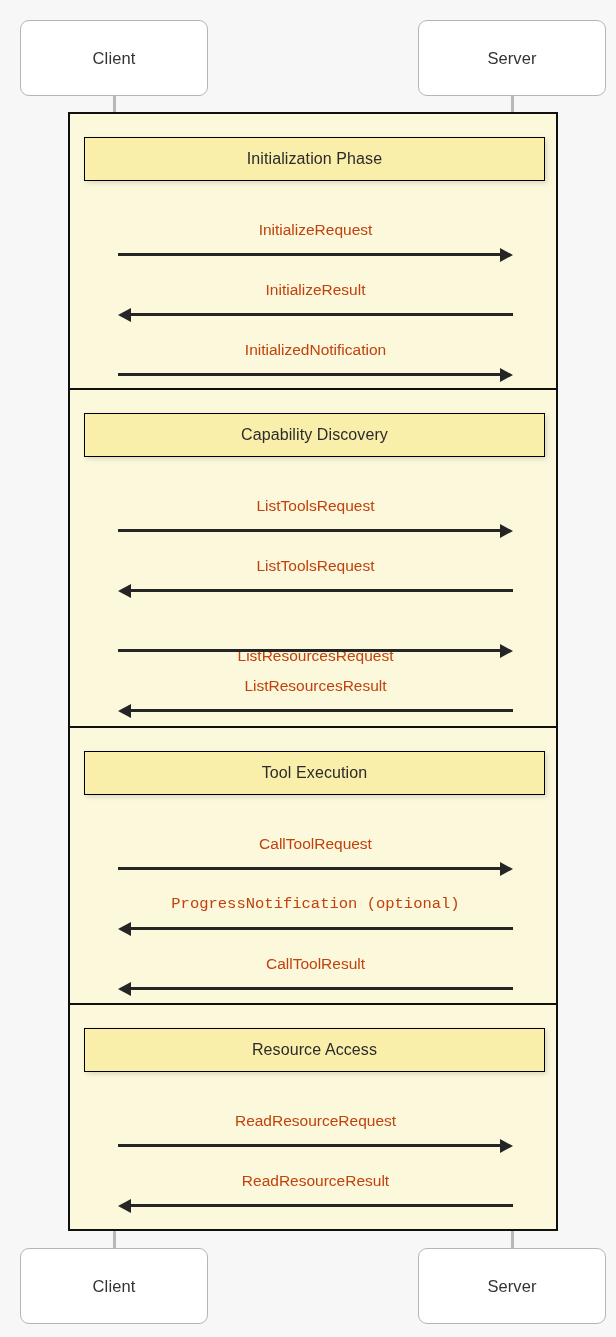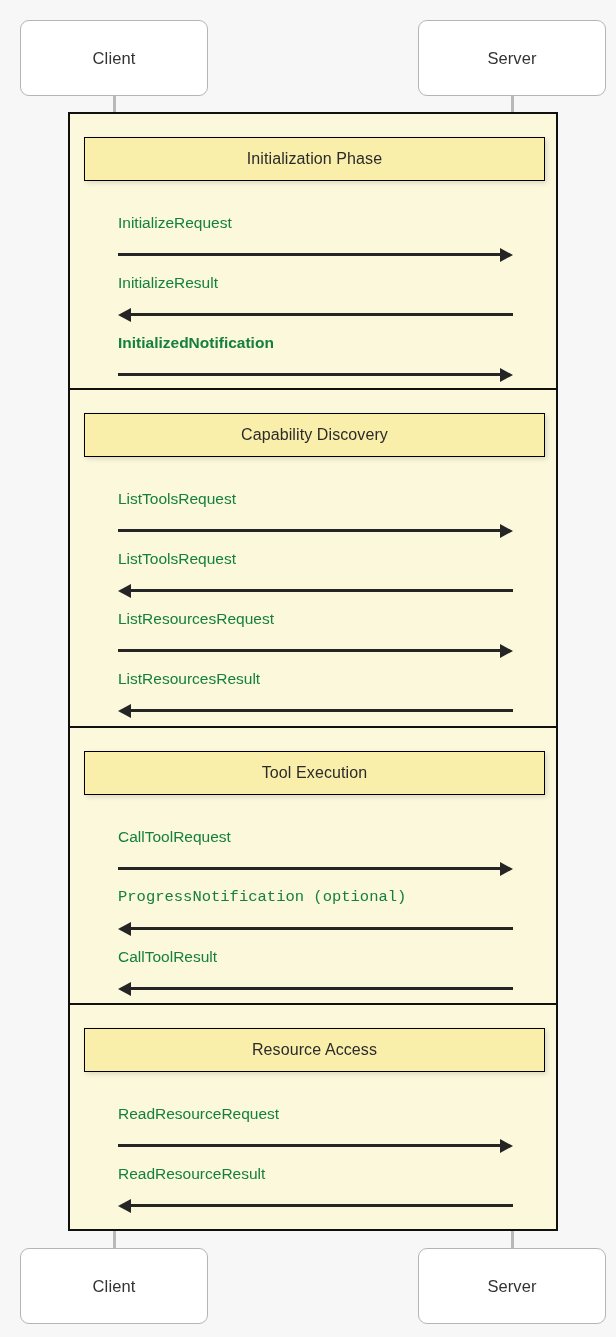--- a/index.html
+++ b/index.html
@@ -84,24 +84,24 @@
     left: 0;
     width: 490px;
     height: 60px;
     z-index: 3;
   }
   
   .message-label-inner {
     position: absolute;
     left: 45px;
     width: 400px;
-    text-align: left;
-    top: 8px;
+    text-align: center;
+    top: 15px;
     font-size: 15.5px;
-    color: #15803d;
+    color: #c2410c;
   }
   .arrow-line {
     position: absolute;
     height: 2.6px;
     background: #252525;
     top: 47px;
   }
   .arrow-head {
     position: absolute;
     top: 41.5px;
@@ -140,41 +140,41 @@
           <div class="message-label-inner" style="left: 48px; width: 395px;">InitializeRequest</div>
           <div class="arrow-line" style="left: 48px; width: 384px;"></div>
           <div class="arrow-head right" style="left: 430px;"></div>
         </div>
         <div class="message" style="top: 152px;">
           <div class="message-label-inner" style="left: 48px; width: 395px;">InitializeResult</div>
           <div class="arrow-line" style="left: 59px; width: 384px;"></div>
           <div class="arrow-head left" style="left: 48px;"></div>
         </div>
         <div class="message" style="top: 212px;">
-          <div class="message-label-inner" style="left: 48px; width: 395px; font-weight: bold;">InitializedNotification</div>
+          <div class="message-label-inner" style="left: 48px; width: 395px;">InitializedNotification</div>
           <div class="arrow-line" style="left: 48px; width: 384px;"></div>
           <div class="arrow-head right" style="left: 430px;"></div>
         </div>
       </div>
       <div class="block" style="top: 388px; height: 348px;">
         <div class="block-title">
           <span class="block-title-label">Capability Discovery</span>
         </div>
         <div class="message" style="top: 92px;">
           <div class="message-label-inner" style="left: 48px; width: 395px;">ListToolsRequest</div>
           <div class="arrow-line" style="left: 48px; width: 384px;"></div>
           <div class="arrow-head right" style="left: 430px;"></div>
         </div>
         <div class="message" style="top: 152px;">
           <div class="message-label-inner" style="left: 48px; width: 395px;">ListToolsRequest</div>
           <div class="arrow-line" style="left: 59px; width: 384px;"></div>
           <div class="arrow-head left" style="left: 48px;"></div>
         </div>
         <div class="message" style="top: 212px;">
-          <div class="message-label-inner" style="left: 48px; width: 395px;">ListResourcesRequest</div>
+          <div class="message-label-inner" style="left: 48px; width: 395px; margin-top: 30px;">ListResourcesRequest</div>
           <div class="arrow-line" style="left: 48px; width: 384px;"></div>
           <div class="arrow-head right" style="left: 430px;"></div>
         </div>
         <div class="message" style="top: 272px;">
           <div class="message-label-inner" style="left: 48px; width: 395px;">ListResourcesResult</div>
           <div class="arrow-line" style="left: 59px; width: 384px;"></div>
           <div class="arrow-head left" style="left: 48px;"></div>
         </div>
       </div>
       <div class="block" style="top: 726px; height: 288px;">

